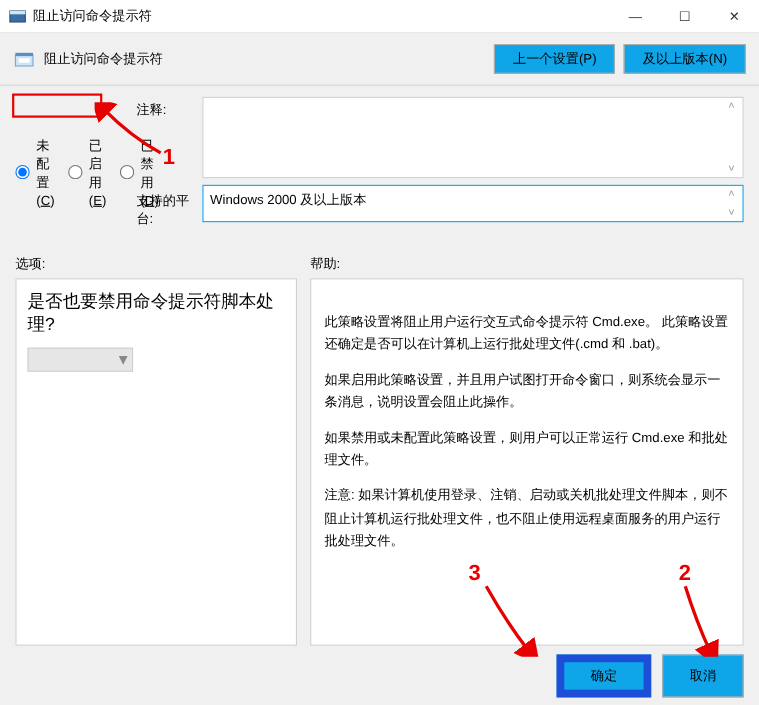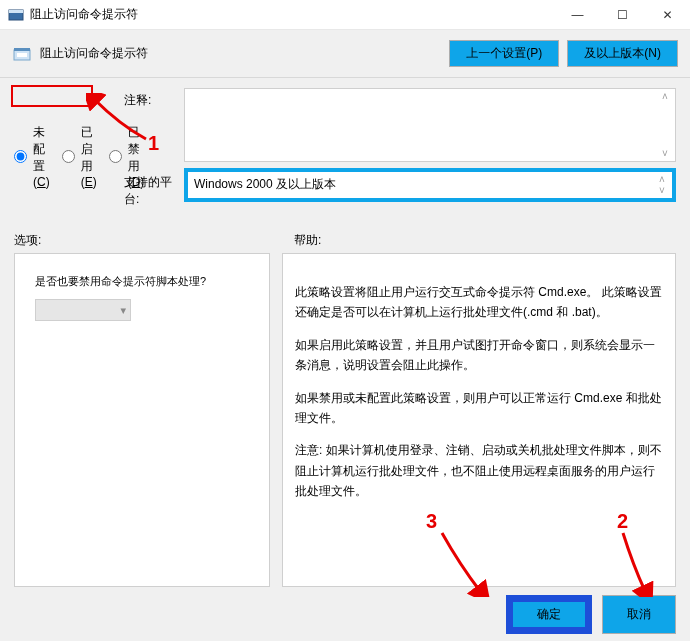--- a/index.html
+++ b/index.html
@@ -114,49 +114,49 @@
     pointer-events: none;
   }
 
   .lbl-platform {
     grid-column: 2; grid-row: 2;
     padding-top: 6px;
   }
   .platform-box {
     grid-column: 3; grid-row: 2;
     height: 34px;
-    border: 4px solid #0ea5e9;
+    border: 1px solid #0ea5e9;
     background: #ffffff;
     font-size: 12px;
     padding: 4px 6px;
     position: relative;
   }
 
   
   .lower-labels {
     display: flex;
     padding: 10px 14px 4px 14px;
-    gap: 12px;
+    gap: 0;
   }
   .lower-labels .left { width: 268px; }
   .lower-labels .right { flex: 1; }
 
   
   .panels {
     display: flex;
     padding: 0 14px 6px 14px;
     gap: 12px;
     height: 340px;
   }
   .panel-left {
     width: 256px;
     border: 1px solid #cfcfcf;
     background: #ffffff;
-    padding: 20px;
-    font-size: 11px;
+    padding: 10px;
+    font-size: 16px;
   }
   .panel-left .q { margin-bottom: 10px; }
   .combo {
     width: 96px; height: 22px;
     border: 1px solid #cfcfcf;
     background: #e6e6e6;
     display: flex; align-items: center; justify-content: flex-end;
     padding-right: 4px; color: #888;
   }
   .panel-right {

